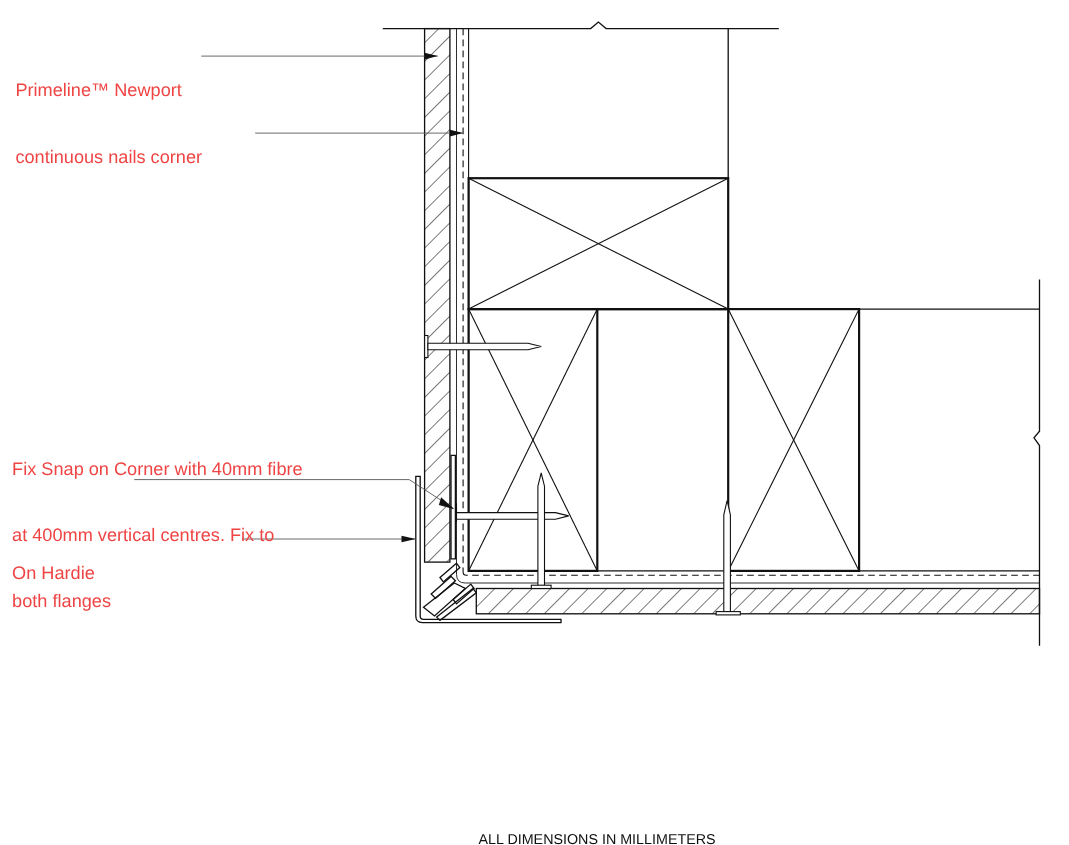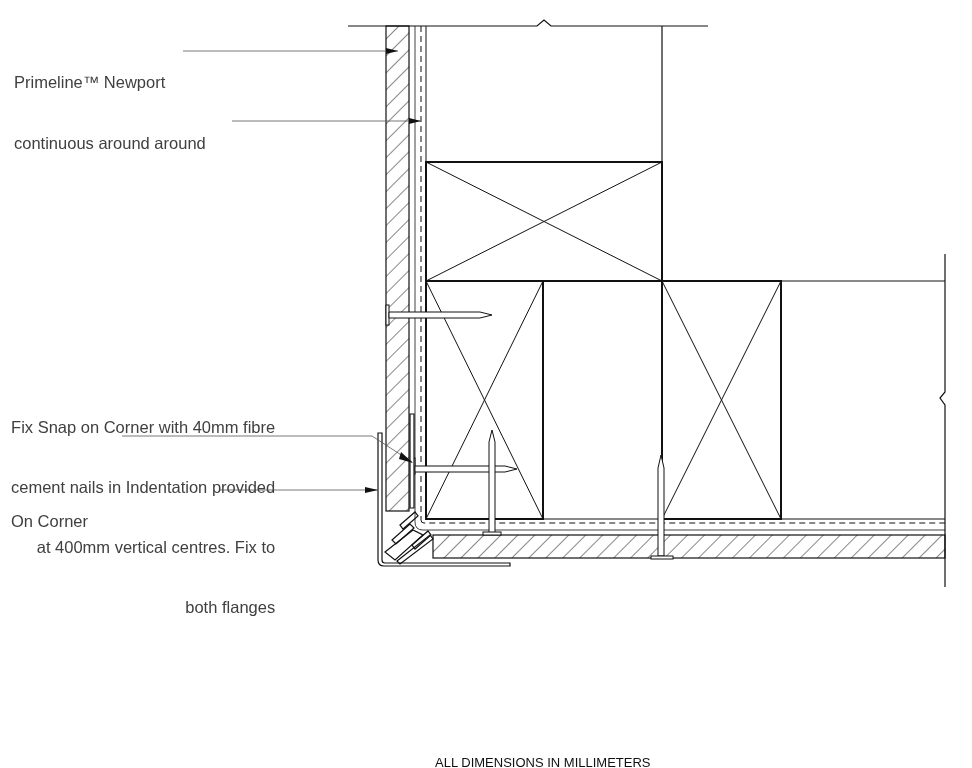--- a/index.html
+++ b/index.html
@@ -1,18 +1,18 @@
 <!DOCTYPE html>
 <html><head>
   <meta charset="utf-8">
   <style>
     html, body { margin: 0; padding: 0; background: #ffffff; }
     body { width: 972px; height: 768px; position: relative; overflow: hidden; font-family: "Liberation Sans", sans-serif; }
     #drawing { position: absolute; left: 0; top: 0; width: 972px; height: 768px; }
-    .label { position: absolute; font-family: "Liberation Sans", sans-serif; font-size: 16.5px; line-height: 20px; color: #404040; white-space: pre; text-align: right; }
+    .label { position: absolute; font-family: "Liberation Sans", sans-serif; font-size: 16.5px; line-height: 20px; color: #ef4444; white-space: pre; }
     .note { position: absolute; font-family: "Liberation Sans", sans-serif; font-size: 13px; line-height: 16px; color: #111; white-space: pre; }
     .tm-sup { font-size: 10px; vertical-align: 6px; }
   </style>
 </head>
 <body>
 
 <svg id="drawing" width="972" height="768" viewBox="0 0 972 768" xmlns="http://www.w3.org/2000/svg">
   <defs>
     <pattern id="hatch" patternUnits="userSpaceOnUse" width="12" height="12" patternTransform="rotate(45)">
       <line x1="0" y1="0" x2="0" y2="12" stroke="#111" stroke-width="1"></line>
@@ -108,30 +108,29 @@
     <line x1="220" y1="490" x2="378" y2="490" stroke="#555" stroke-width="0.8"></line>
     <path d="M365,487 L378,490 L365,493 Z" fill="#111"></path>
   </g>
 </svg>
 
 <div class="label" style="left:14px; top:32px;">
   <div>Primeline™ Newport</div>
 </div>
 
 <div class="label" style="left:14px; top:93px;">
-  <div>continuous around around</div>
+  <div>continuous nails corner</div>
 </div>
 
 <div class="label" style="left:11px; top:377px;">
   <div>Fix Snap on Corner with 40mm fibre</div>
-  <div>cement nails in Indentation provided</div>
   <div>at 400mm vertical centres. Fix to</div>
   <div>both flanges</div>
 </div>
 
 <div class="label" style="left:11px; top:471px;">
-  <div>On Corner</div>
+  <div>On Hardie</div>
 </div>
 
 <div class="note" style="left:435px; top:723px;">
   <div>ALL DIMENSIONS IN MILLIMETERS</div>
   
 </div>
 
 </body></html>

